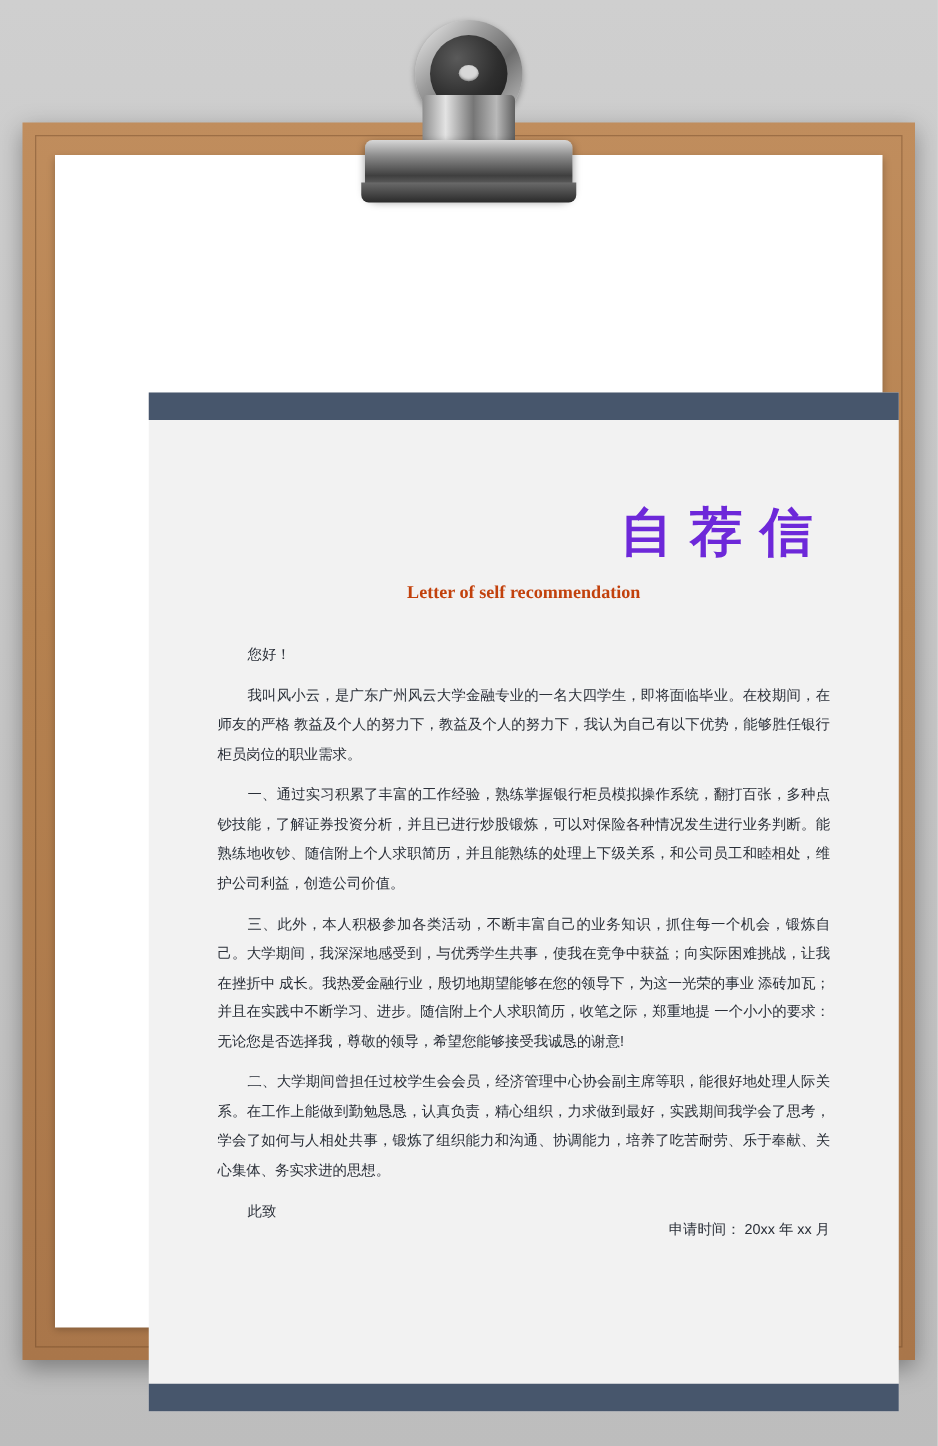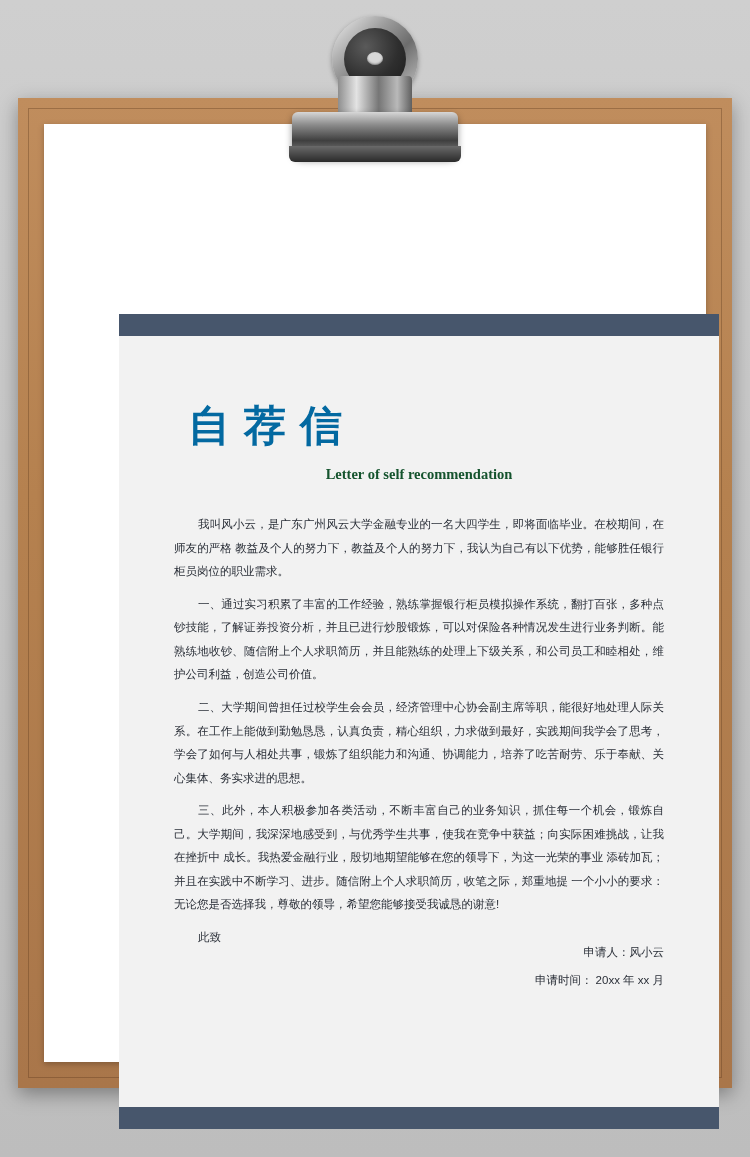--- a/index.html
+++ b/index.html
@@ -83,35 +83,35 @@
     left: 0;
     top: 22px;
     right: 0;
     bottom: 22px;
     padding: 0 55px;
     box-sizing: border-box;
   }
 
   .title-cn {
     margin: 62px 0 0 0;
-    text-align: left;
+    text-align: right;
     font-family: "DejaVu Serif", serif;
     font-size: 42px;
     font-weight: 700;
-    color: #0369a1;
+    color: #6d28d9;
     letter-spacing: 14px;
     text-indent: 14px;
   }
   .title-en {
     margin: 12px 0 0 0;
     text-align: center;
     font-family: "Liberation Serif", serif;
     font-size: 14.5px;
     font-weight: 700;
-    color: #14532d;
+    color: #c2410c;
   }
 
   .content {
     margin-top: 30px;
     font-size: 11.5px;
     line-height: 2.05;
     color: #2a2f38;
     text-align: justify;
   }
   .content p {
@@ -230,29 +230,29 @@
   <div class="letter">
     <div class="bar-top"></div>
     <div class="bar-bottom"></div>
 
     <div class="letter-body">
 
       <h1 class="title-cn">自荐信</h1>
       <h2 class="title-en">Letter of self recommendation</h2>
 
       <div class="content">
+        <p class="p-indent">您好！</p>
         <p class="p-indent p-gap">我叫风小云，是广东广州风云大学金融专业的一名大四学生，即将面临毕业。在校期间，在师友的严格 教益及个人的努力下，教益及个人的努力下，我认为自己有以下优势，能够胜任银行柜员岗位的职业需求。</p>
         <p class="p-indent p-gap">一、通过实习积累了丰富的工作经验，熟练掌握银行柜员模拟操作系统，翻打百张，多种点钞技能，了解证券投资分析，并且已进行炒股锻炼，可以对保险各种情况发生进行业务判断。能熟练地收钞、随信附上个人求职简历，并且能熟练的处理上下级关系，和公司员工和睦相处，维护公司利益，创造公司价值。</p>
+        <p class="p-indent p-gap">三、此外，本人积极参加各类活动，不断丰富自己的业务知识，抓住每一个机会，锻炼自己。大学期间，我深深地感受到，与优秀学生共事，使我在竞争中获益；向实际困难挑战，让我在挫折中 成长。我热爱金融行业，殷切地期望能够在您的领导下，为这一光荣的事业 添砖加瓦；并且在实践中不断学习、进步。随信附上个人求职简历，收笔之际，郑重地提 一个小小的要求：无论您是否选择我，尊敬的领导，希望您能够接受我诚恳的谢意!</p>
         <p class="p-indent p-gap">二、大学期间曾担任过校学生会会员，经济管理中心协会副主席等职，能很好地处理人际关系。在工作上能做到勤勉恳恳，认真负责，精心组织，力求做到最好，实践期间我学会了思考，学会了如何与人相处共事，锻炼了组织能力和沟通、协调能力，培养了吃苦耐劳、乐于奉献、关心集体、务实求进的思想。</p>
-        <p class="p-indent p-gap">三、此外，本人积极参加各类活动，不断丰富自己的业务知识，抓住每一个机会，锻炼自己。大学期间，我深深地感受到，与优秀学生共事，使我在竞争中获益；向实际困难挑战，让我在挫折中 成长。我热爱金融行业，殷切地期望能够在您的领导下，为这一光荣的事业 添砖加瓦；并且在实践中不断学习、进步。随信附上个人求职简历，收笔之际，郑重地提 一个小小的要求：无论您是否选择我，尊敬的领导，希望您能够接受我诚恳的谢意!</p>
 
         <p class="closing-1">此致</p>
 
         <div class="sign-row">
-          <div class="line1">申请人：风小云</div>
           <div class="line2">申请时间： 20xx 年 xx 月</div>
         </div>
       </div>
 
     </div>
   </div>
 
 </div>
 
 <div class="clip-wrap">

